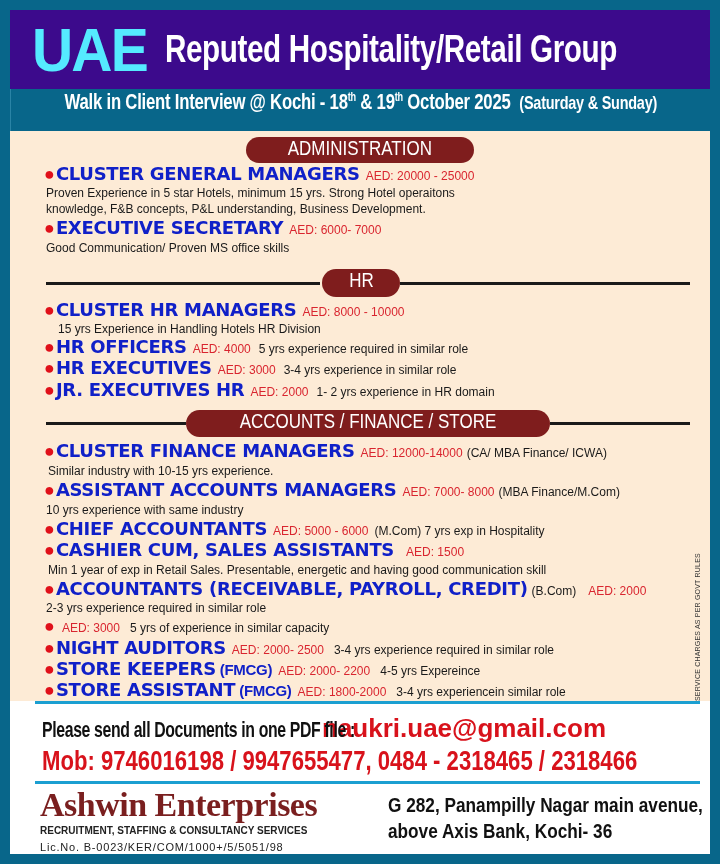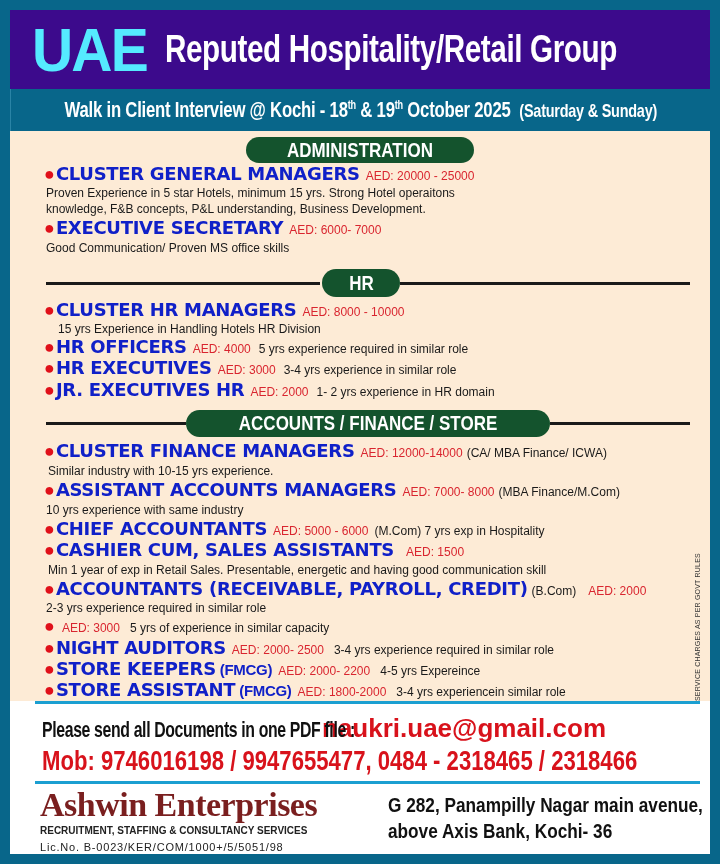--- a/index.html
+++ b/index.html
@@ -19,37 +19,37 @@
     line-height: 1;
   }
   .title-rest {
     color: #ffffff; font-weight: bold; font-size: 38px; margin-left: 8px;
     transform: scaleX(0.78); transform-origin: left center; white-space: nowrap;
     letter-spacing: -0.5px;
   }
 
   .subtitle-bar {
     position: absolute; left: 0; top: 79px; width: 700px; height: 42px;
-    background: #08668a; display: flex; align-items: center; justify-content: center;
+    background: #08668a; display: flex; align-items: flex-start; justify-content: center;
     border-left: 1px solid #2a84a6;
   }
   .subtitle-text {
     color: #ffffff; font-weight: bold; font-size: 22px; white-space: nowrap;
     transform: scaleX(0.76); letter-spacing: -0.3px;
   }
   .subtitle-text sup { font-size: 12px; }
 
   .content {
     position: absolute; left: 0; top: 121px; width: 700px; height: 570px;
     background: #fdebd6;
   }
 
   .section-pill {
-    position: absolute; background: #14532d; color: #fff; font-weight: bold;
-    border-radius: 14px; display: flex; align-items: center; justify-content: center;
+    position: absolute; background: #7f1d1d; color: #fff; font-weight: normal;
+    border-radius: 14px; display: flex; align-items: flex-start; justify-content: center;
     white-space: nowrap;
   }
   .section-pill span { display: inline-block; transform: scaleX(0.85); }
   .hline { position: absolute; height: 3px; background: #1a1a1a; }
 
   .job { position: absolute; left: 34px; white-space: nowrap; display: flex; align-items: baseline; }
   .bullet { color: #e0101a; font-size: 18px; margin-right: 1px; font-weight: bold; }
   .job-title {
     color: #1020c8; font-family: "DejaVu Sans", sans-serif; font-weight: bold;
     font-size: 18px; letter-spacing: -0.3px;

